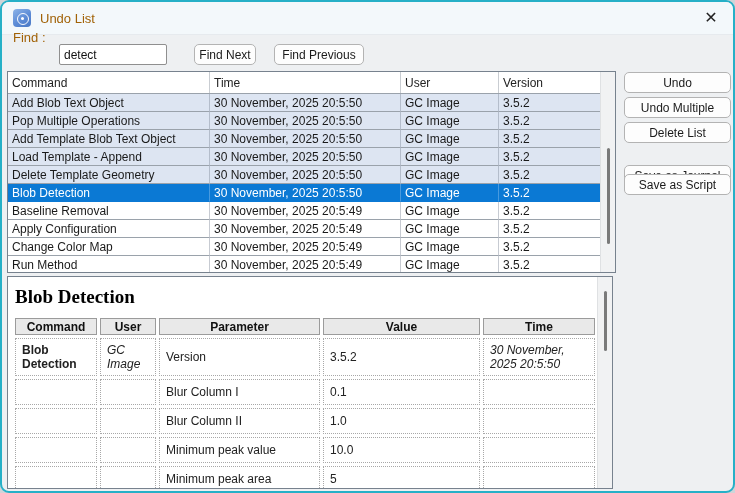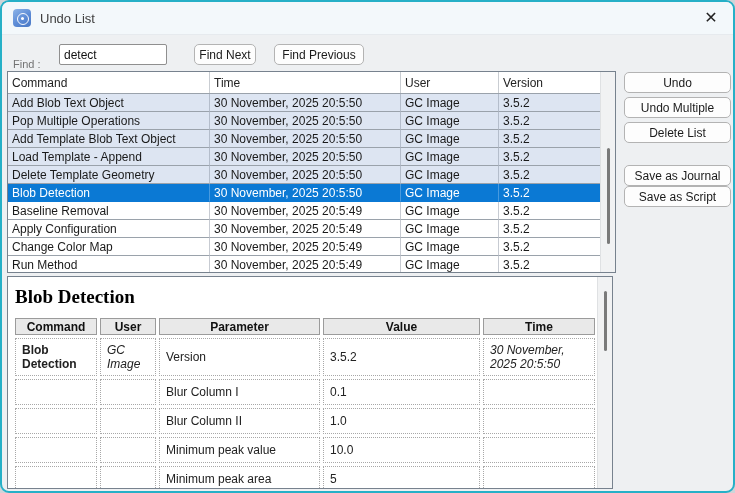--- a/index.html
+++ b/index.html
@@ -25,29 +25,29 @@
   }
   .app-icon::before {
     content: ""; position: absolute; left: 4px; top: 4px;
     width: 10px; height: 10px; border-radius: 50%;
     border: 1.5px solid #ffffff; opacity: .95;
   }
   .app-icon::after {
     content: ""; position: absolute; left: 7.5px; top: 7.5px;
     width: 3px; height: 3px; border-radius: 50%; background: #ffffff;
   }
-  .win-title { font-size: 13px; color: #404040; }
+  .win-title { font-size: 13px; color: #a16207; }
   .close-btn {
     position: absolute; right: 13px; top: 7px; width: 18px; height: 18px;
     font-size: 16px; line-height: 18px; text-align: center; color: #222;
     cursor: pointer; font-family: "DejaVu Sans", sans-serif;
   }
 
   
-  .find-label { position: absolute; left: 11px; top: 56px; font-size: 11px; color: #737373; }
+  .find-label { position: absolute; left: 11px; top: 28px; font-size: 13px; color: #a16207; }
   .find-input {
     position: absolute; left: 57px; top: 42px; width: 108px; height: 21px;
     border: 1px solid #8f8f8f; background: #fff; font-size: 12px;
     padding: 0 4px; font-family: "Liberation Sans", sans-serif; color: #111;
     border-radius: 2px; outline: none;
   }
   .btn {
     background: #fdfdfd; border: 1px solid #b3b3b3; border-radius: 5px;
     font-size: 12px; color: #1a1a1a; font-family: "Liberation Sans", sans-serif;
     cursor: pointer; 
@@ -93,21 +93,21 @@
     position: absolute; left: 6px; width: 3px; background: #7a7a7a; border-radius: 2px;
   }
   .list-panel .thumb { top: 76px; height: 96px; }
 
   
   .side-btn { position: absolute; left: 622px; width: 107px; height: 21px; }
   .undo-btn        { top: 70px; }
   .undo-multi-btn  { top: 95px; }
   .delete-list-btn { top: 120px; }
   .save-journal-btn{ top: 163px; }
-  .save-script-btn { top: 184px; }
+  .save-script-btn { top: 172px; }
   .close-action-btn{ top: 465px; height: 22px; margin-top: 44px; }
 
   
   .detail-panel {
     position: absolute; left: 5px; top: 274px; width: 606px; height: 213px;
     background: #ffffff; border: 1px solid #77828e; overflow: hidden;
   }
   .detail-panel .thumb { top: 14px; height: 60px; }
   .detail-heading {
     font-family: "Liberation Serif", serif; font-weight: bold;

